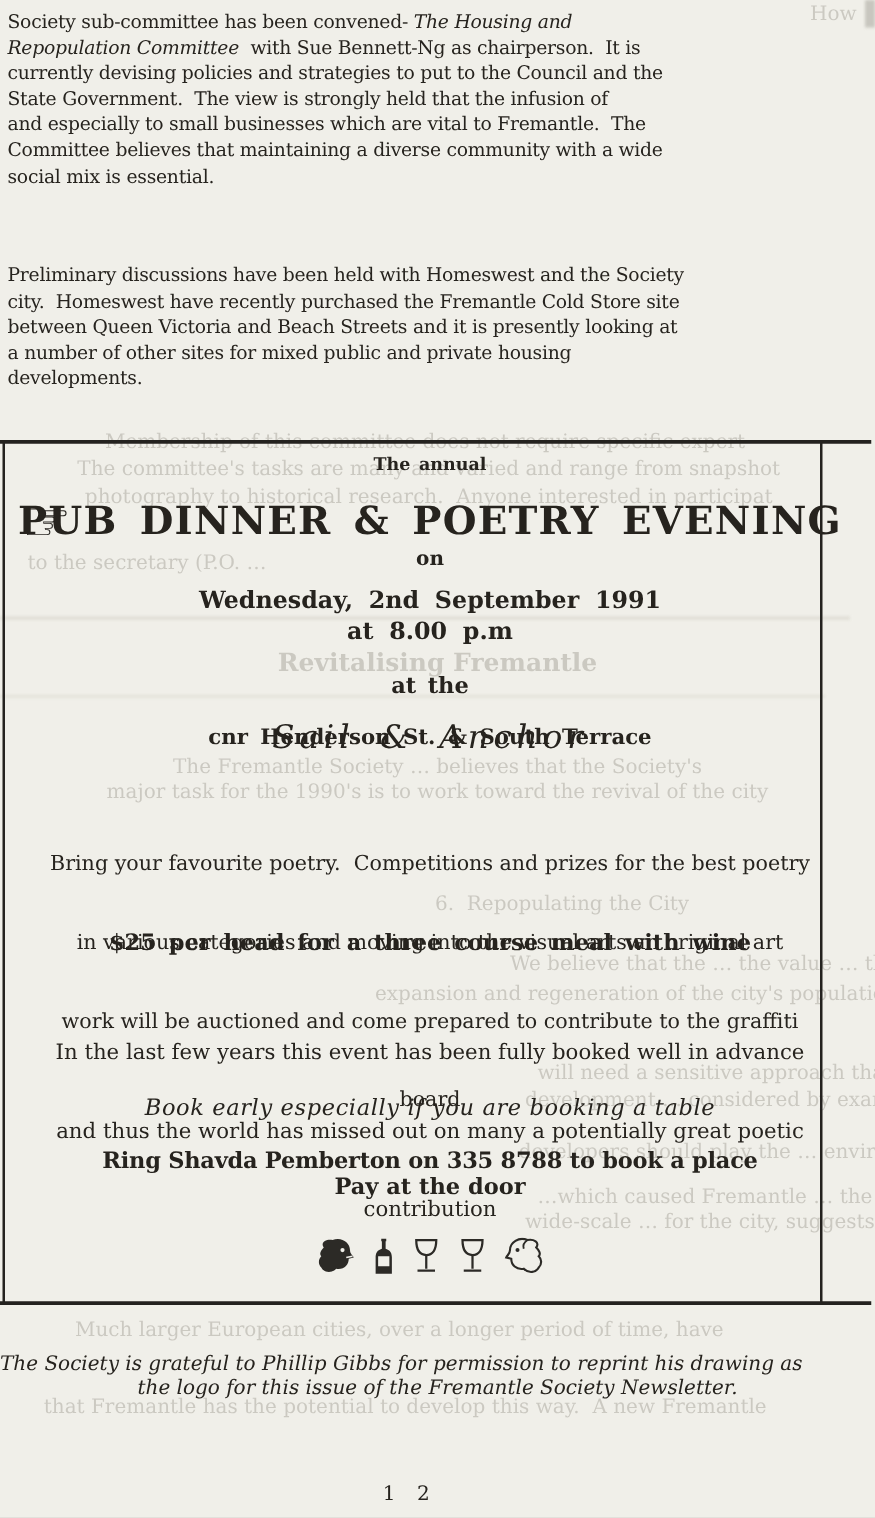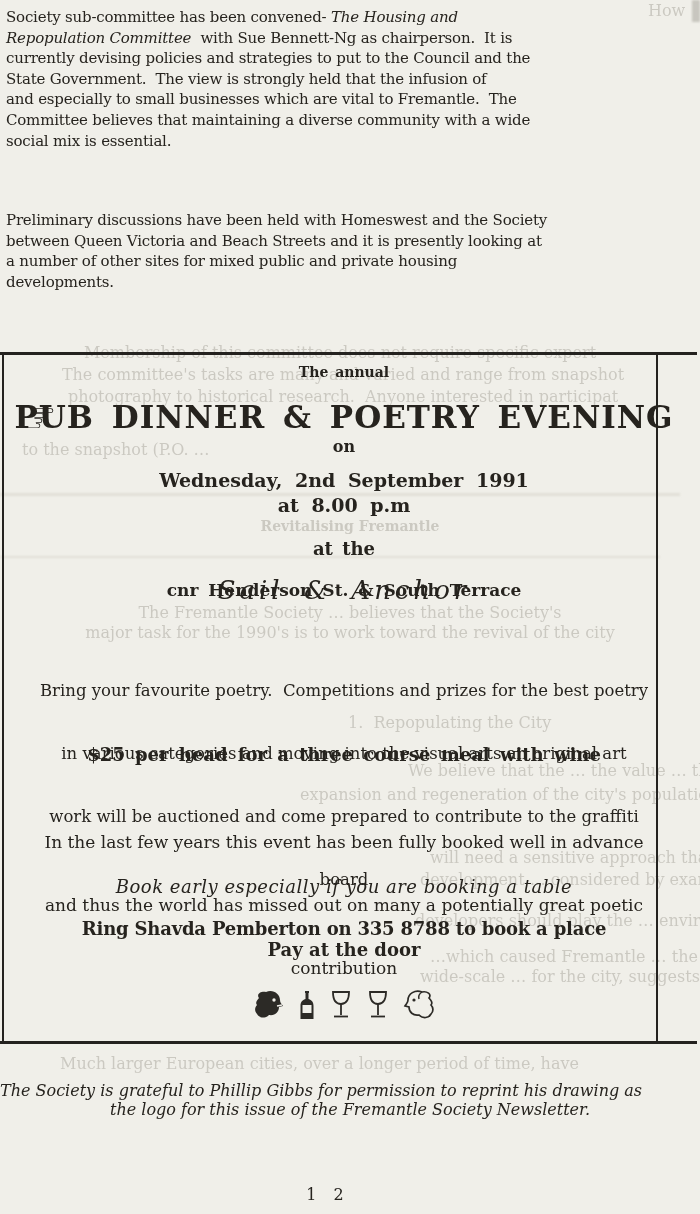--- a/index.html
+++ b/index.html
@@ -30,50 +30,52 @@
 </style>
 </head>
 <body>
 
 <div id="page">
 
   <div class="ghost" style="left:648px; top:2px;">How</div>
   <div class="ghost ctr" style="left:30px; top:344px; width:620px;">Membership of this committee does not require specific expert</div>
   <div class="ghost ctr" style="left:28px; top:366px; width:630px;">The committee's tasks are many and varied and range from snapshot</div>
   <div class="ghost ctr" style="left:28px; top:388px; width:630px;">photography to historical research.  Anyone interested in participat</div>
-  <div class="ghost" style="left:22px; top:441px;">to the snapshot (P.O. …</div>
-  <div class="ghost ctr b" style="left:0px; top:519px; width:700px; font-size:14px;">Revitalising Fremantle</div>
+  <div class="ghost" style="left:22px; top:441px;">to the secretary (P.O. …</div>
+  <div class="ghost ctr b" style="left:0px; top:519px; width:700px; font-size:20px;">Revitalising Fremantle</div>
   <div class="ghost ctr" style="left:20px; top:604px; width:660px;">The Fremantle Society … believes that the Society's</div>
   <div class="ghost ctr" style="left:20px; top:624px; width:660px;">major task for the 1990's is to work toward the revival of the city</div>
-  <div class="ghost" style="left:348px; top:714px;">1.  Repopulating the City</div>
+  <div class="ghost" style="left:348px; top:714px;">6.  Repopulating the City</div>
   <div class="ghost" style="left:408px; top:762px;">We believe that the … the value … the need for the</div>
   <div class="ghost" style="left:300px; top:786px;">expansion and regeneration of the city's population.  A target of say, at</div>
   <div class="ghost" style="left:430px; top:849px;">will need a sensitive approach that … apprise new</div>
   <div class="ghost" style="left:420px; top:871px;">development … considered by example.  The rights and</div>
   <div class="ghost" style="left:415px; top:912px;">developers should play the … environment. Fremantle's heritage</div>
   <div class="ghost" style="left:430px; top:948px;">…which caused Fremantle … the Study</div>
   <div class="ghost" style="left:420px; top:968px;">wide-scale … for the city, suggests</div>
   <div class="ghost" style="left:60px; top:1055px;">Much larger European cities, over a longer period of time, have</div>
+  <div class="ghost" style="left:35px; top:1116px;">that Fremantle has the potential to develop this way.  A new Fremantle</div>
 
   <div class="streak" style="left:0; top:493px; width:680px; height:3px;"></div>
   <div class="streak" style="left:0; top:556px; width:660px; height:2px;"></div>
   <div class="streak" style="left:692px; top:0; width:8px; height:22px; background:#a8a69d; opacity:.55;"></div>
 
   <div class="para" style="left:6px; top:7px;">
     <div class="line"><span>Society sub-committee has been convened- </span><span class="i">The Housing and</span></div>
     <div class="line"><span class="i">Repopulation Committee</span><span>  with Sue Bennett-Ng as chairperson.  It is</span></div>
     <div class="line">currently devising policies and strategies to put to the Council and the</div>
     <div class="line">State Government.  The view is strongly held that the infusion of</div>
     <div class="line">and especially to small businesses which are vital to Fremantle.  The</div>
     <div class="line">Committee believes that maintaining a diverse community with a wide</div>
     <div class="line">social mix is essential.</div>
   </div>
 
   <div class="para" style="left:6px; top:210px;">
     <div class="line">Preliminary discussions have been held with Homeswest and the Society</div>
+    <div class="line">city.  Homeswest have recently purchased the Fremantle Cold Store site</div>
     <div class="line">between Queen Victoria and Beach Streets and it is presently looking at</div>
     <div class="line">a number of other sites for mixed public and private housing</div>
     <div class="line">developments.</div>
   </div>
 
   <div class="rule" style="left:0; top:352px; width:697px; height:3px;"></div>
   <div class="rule" style="left:0; top:1041px; width:697px; height:3px;"></div>
   <div class="rule" style="left:2px; top:352px; width:2px; height:692px;"></div>
   <div class="rule" style="left:656px; top:352px; width:2px; height:692px;"></div>
 

